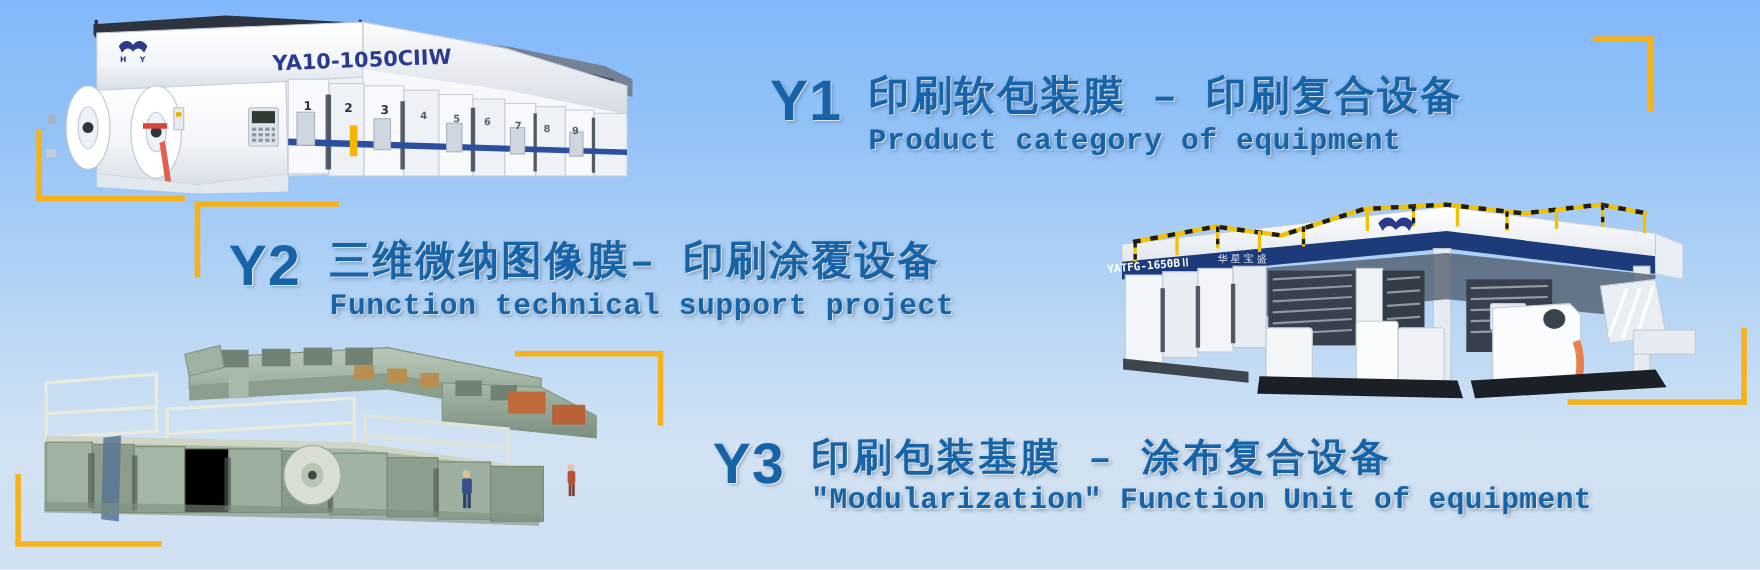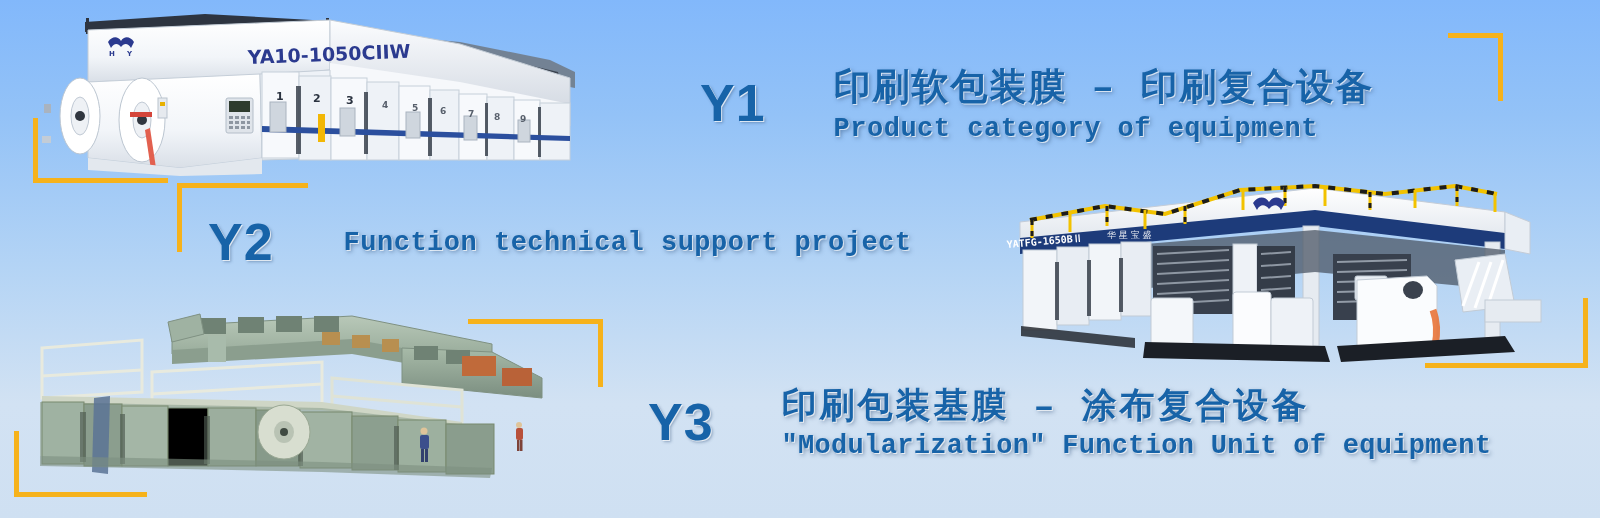--- a/index.html
+++ b/index.html
@@ -13,21 +13,21 @@
     background:linear-gradient(to bottom,#82b8fb 0%,#93c2f7 22%,#b4d4f5 52%,#d2e2f3 78%,#cfe0f2 100%);
   }
 
   
   .bracket{position:absolute;}
   .bracket i{position:absolute;background:#f6b21b;display:block;}
   .bk-h{height:5px;}
   .bk-v{width:5px;}
 
   
-  .row{position:absolute;display:flex;align-items:center;gap:44px;}
+  .row{position:absolute;display:flex;}
   .ycode{
     color:#1763a8;
     font-weight:bold;
     font-family:"Liberation Sans","DejaVu Sans",sans-serif;
     letter-spacing:1px;
     text-shadow:1px 1px 0 rgba(255,255,255,.75), 2px 2px 3px rgba(60,90,130,.45);
   }
   .ttl-wrap{display:flex;flex-direction:column;}
   .ttl-cn{
     color:#1763a8;font-weight:bold;white-space:nowrap;
@@ -43,21 +43,21 @@
   #row1{left:700px;top:62px;}
   #row1 .ycode{font-size:52px;margin-right:24px;}
   #row1 .ttl-cn{font-size:37px;letter-spacing:2px;}
   #row1 .ttl-en{font-size:27px;letter-spacing:.5px;margin-top:2px;}
 
   #row2{left:208px;top:212px;}
   #row2 .ycode{font-size:52px;margin-right:26px;}
   #row2 .ttl-cn{font-size:37px;letter-spacing:2px;}
   #row2 .ttl-en{font-size:27px;letter-spacing:.5px;margin-top:2px;}
 
-  #row3{left:648px;top:382px;}
+  #row3{left:648px;top:392px;}
   #row3 .ycode{font-size:52px;margin-right:24px;}
   #row3 .ttl-cn{font-size:35px;letter-spacing:3px;}
   #row3 .ttl-en{font-size:27px;letter-spacing:.3px;margin-top:2px;}
 
   
   .machine{position:absolute;}
   .machine svg{display:block;}
 </style>
 </head>
 <body>
@@ -441,20 +441,21 @@
     <span class="ycode">Y1</span>
     <span class="ttl-wrap">
       <span class="ttl-cn">印刷软包装膜 – 印刷复合设备</span>
       <span class="ttl-en">Product category of equipment</span>
     </span>
   </div>
 
   <div class="row" id="row2">
     <span class="ycode">Y2</span>
     <span class="ttl-wrap">
+      <span class="ttl-cn">三维微纳图像膜– 印刷涂覆设备</span>
       <span class="ttl-en">Function technical support project</span>
     </span>
   </div>
 
   <div class="row" id="row3">
     <span class="ycode">Y3</span>
     <span class="ttl-wrap">
       <span class="ttl-cn">印刷包装基膜 – 涂布复合设备</span>
       <span class="ttl-en">"Modularization" Function Unit of equipment</span>
     </span>

